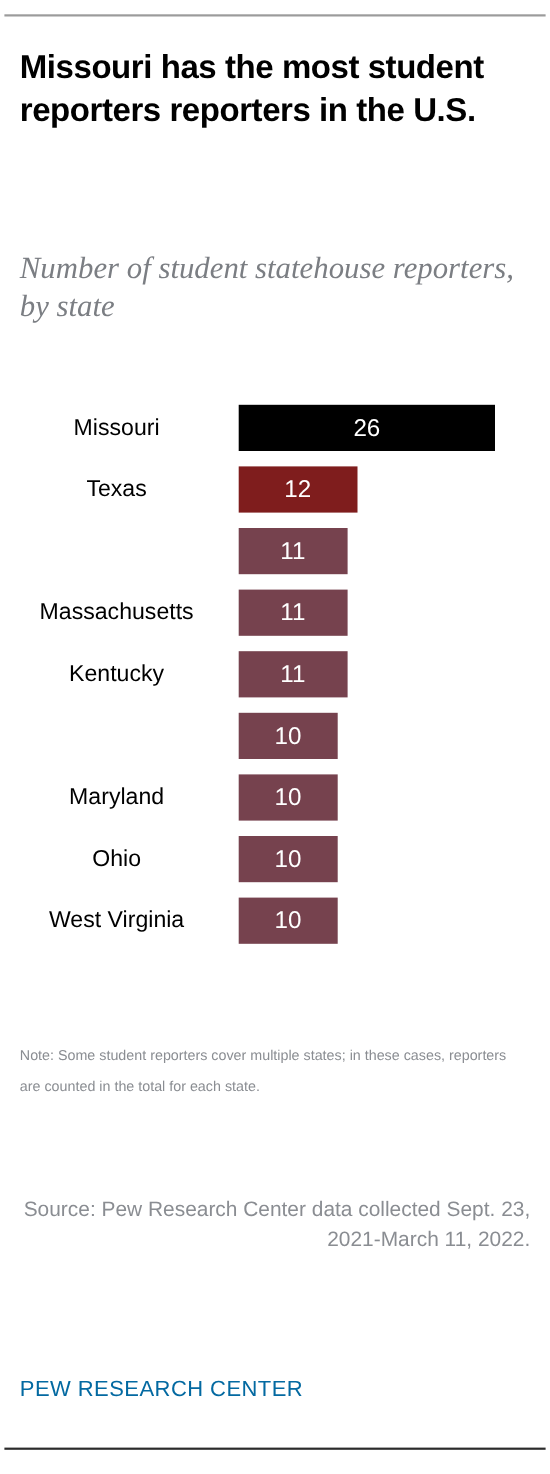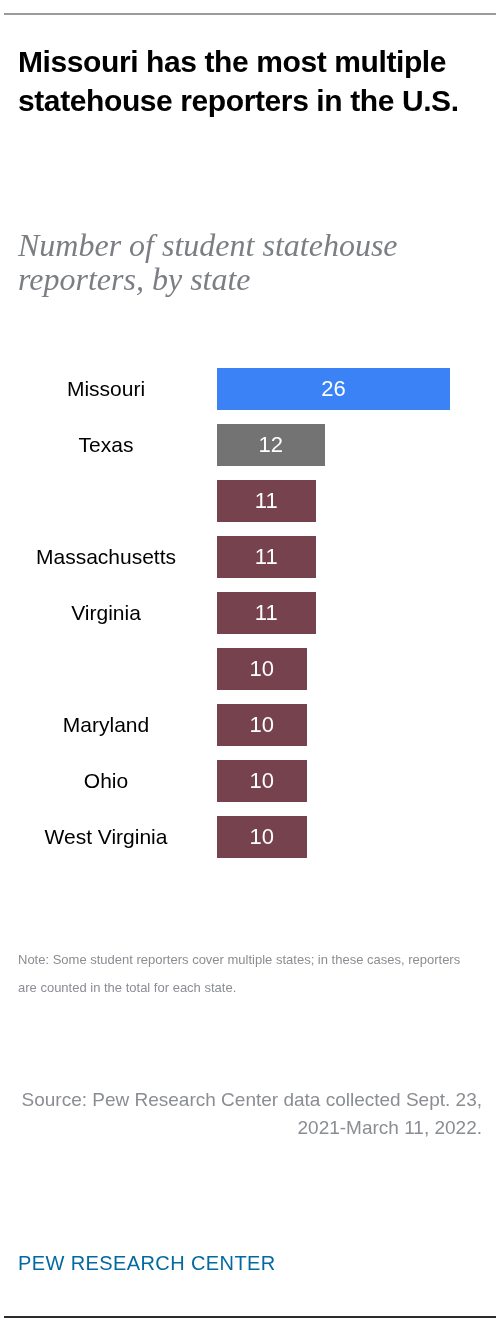--- a/index.html
+++ b/index.html
@@ -51,21 +51,21 @@
     color: #000000;
   }
   .subtitle {
     position: absolute;
     left: 18px;
     right: 18px;
     top: 228px;
     margin: 0;
     font-family: "Liberation Serif", "DejaVu Serif", serif;
     font-style: italic;
-    font-size: 32px;
+    font-size: 28px;
     line-height: 34px;
     color: #7b7e83;
   }
   .chart {
     position: absolute;
     left: 0;
     right: 0;
     top: 368px;
   }
   .bar-row {
@@ -139,58 +139,58 @@
     color: #0369a1;
   }
 </style>
 </head>
 <body>
 
 <div class="figure">
 
   <div class="rule-top"></div>
 
-  <h1 class="title">Missouri has the most multiple statehouse reporters in the U.S.</h1>
+  <h1 class="title">Missouri has the most student reporters reporters in the U.S.</h1>
 
   <p class="subtitle">Number of student statehouse reporters, by state</p>
 
   <div class="chart">
       <div class="bar-row">
         <div class="bar-label">Missouri</div>
         <div class="bar-track" style="width: 233px;">
-          <div class="bar" style="width: 233px; background: #3b82f6;">
+          <div class="bar" style="width: 233px; background: #000000;">
             <span class="bar-value">26</span>
           </div>
         </div>
       </div>
       <div class="bar-row">
         <div class="bar-label">Texas</div>
         <div class="bar-track" style="width: 233px;">
-          <div class="bar" style="width: 107.538px; background: #737373;">
+          <div class="bar" style="width: 107.538px; background: #7f1d1d;">
             <span class="bar-value">12</span>
           </div>
         </div>
       </div>
       <div class="bar-row">
         <div class="bar-track" style="width: 233px;">
           <div class="bar" style="width: 98.5769px; background: rgb(118, 66, 78);">
             <span class="bar-value">11</span>
           </div>
         </div>
       </div>
       <div class="bar-row">
         <div class="bar-label">Massachusetts</div>
         <div class="bar-track" style="width: 233px;">
           <div class="bar" style="width: 98.5769px; background: rgb(118, 66, 78);">
             <span class="bar-value">11</span>
           </div>
         </div>
       </div>
       <div class="bar-row">
-        <div class="bar-label">Virginia</div>
+        <div class="bar-label">Kentucky</div>
         <div class="bar-track" style="width: 233px;">
           <div class="bar" style="width: 98.5769px; background: rgb(118, 66, 78);">
             <span class="bar-value">11</span>
           </div>
         </div>
       </div>
       <div class="bar-row">
         <div class="bar-track" style="width: 233px;">
           <div class="bar" style="width: 89.6154px; background: rgb(118, 66, 78);">
             <span class="bar-value">10</span>

